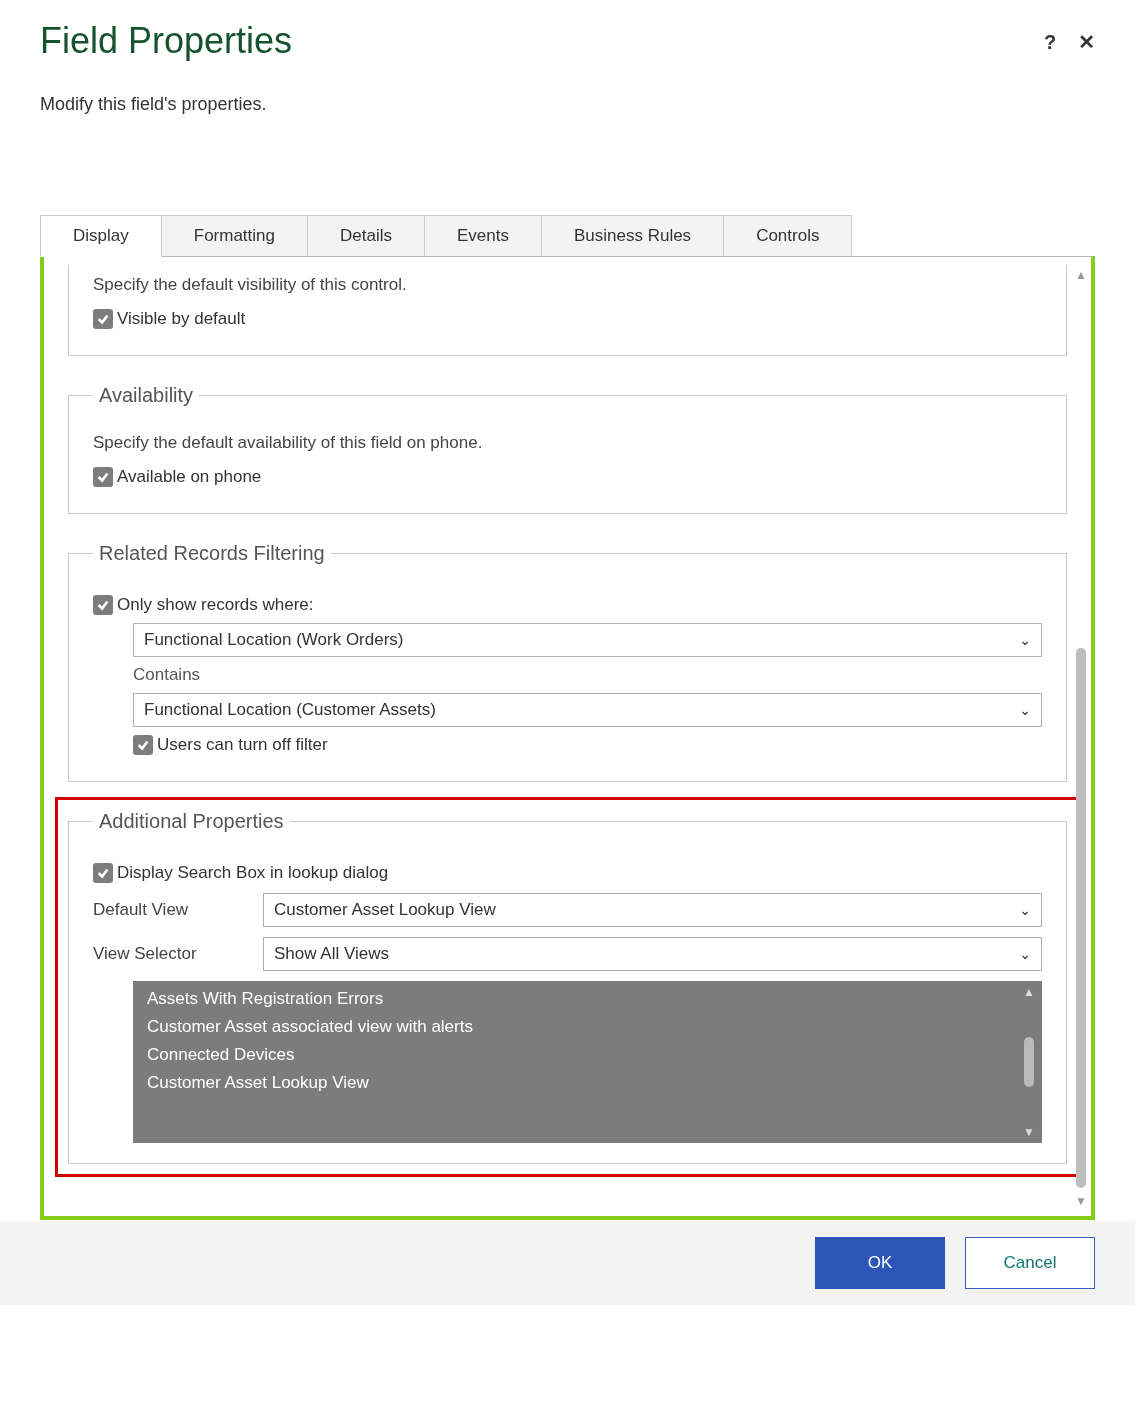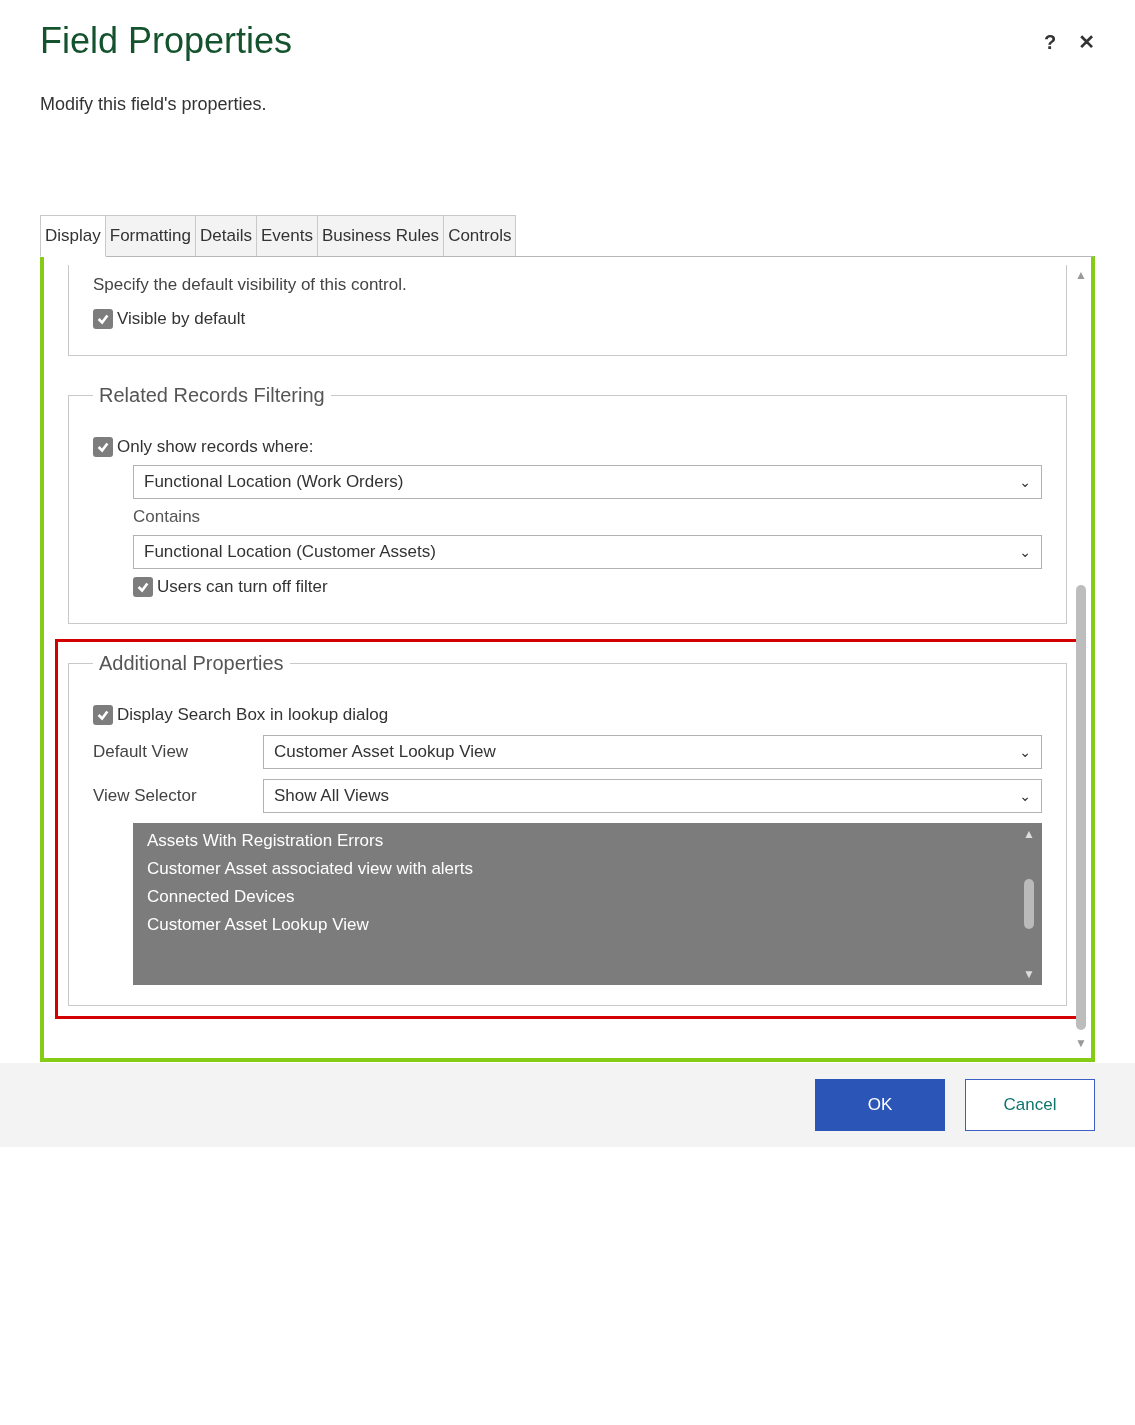--- a/index.html
+++ b/index.html
@@ -29,21 +29,21 @@
   }
   .header-icons { display:flex; gap:22px; align-items:center; padding-top:10px; }
   .header-icons span { font-size:20px; color:#333; cursor:pointer; font-weight:600; }
 
   .tabs {
     display:flex;
     border-bottom: none;
     margin-top: 60px;
   }
   .tab {
-    padding: 10px 4px;
+    padding: 10px 32px;
     font-size: 17px;
     color:#333;
     background:#f3f3f3;
     border:1px solid #c9c9c9;
     border-bottom:none;
     cursor:pointer;
     margin-right:-1px;
   }
   .tab.active {
     background:#ffffff;
@@ -195,20 +195,32 @@
         <div class="checkbox-row">
           <span class="cb">
             <svg viewBox="0 0 16 16">
                   <polyline points="3,8 7,12 13,4"></polyline>
                 </svg>
           </span>
           <span class="cb-label">Visible by default</span>
         </div>
       </fieldset>
 
+      <fieldset class="group">
+        <legend>Availability</legend>
+        <div class="desc">Specify the default availability of this field on phone.</div>
+        <div class="checkbox-row">
+          <span class="cb">
+            <svg viewBox="0 0 16 16">
+                  <polyline points="3,8 7,12 13,4"></polyline>
+                </svg>
+          </span>
+          <span class="cb-label">Available on phone</span>
+        </div>
+      </fieldset>
 
       <fieldset class="group">
         <legend>Related Records Filtering</legend>
         <div class="checkbox-row" style="margin-top:14px;">
           <span class="cb">
             <svg viewBox="0 0 16 16">
                   <polyline points="3,8 7,12 13,4"></polyline>
                 </svg>
           </span>
           <span class="cb-label">Only show records where:</span>

